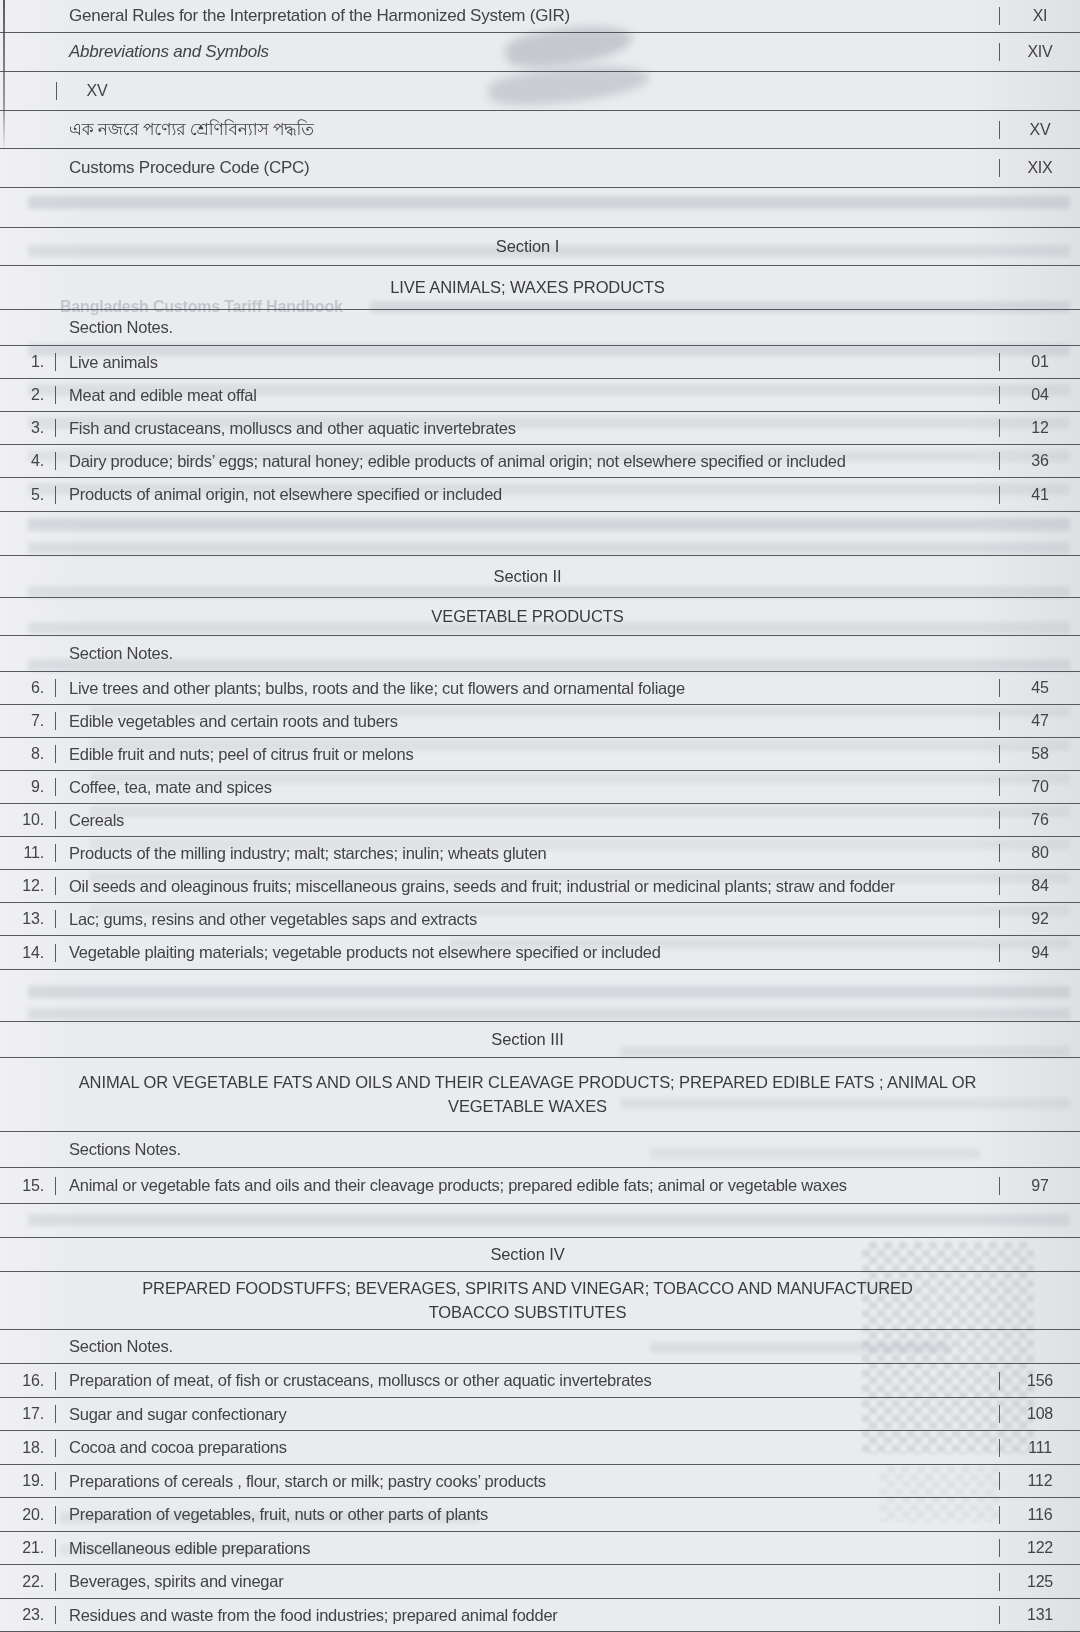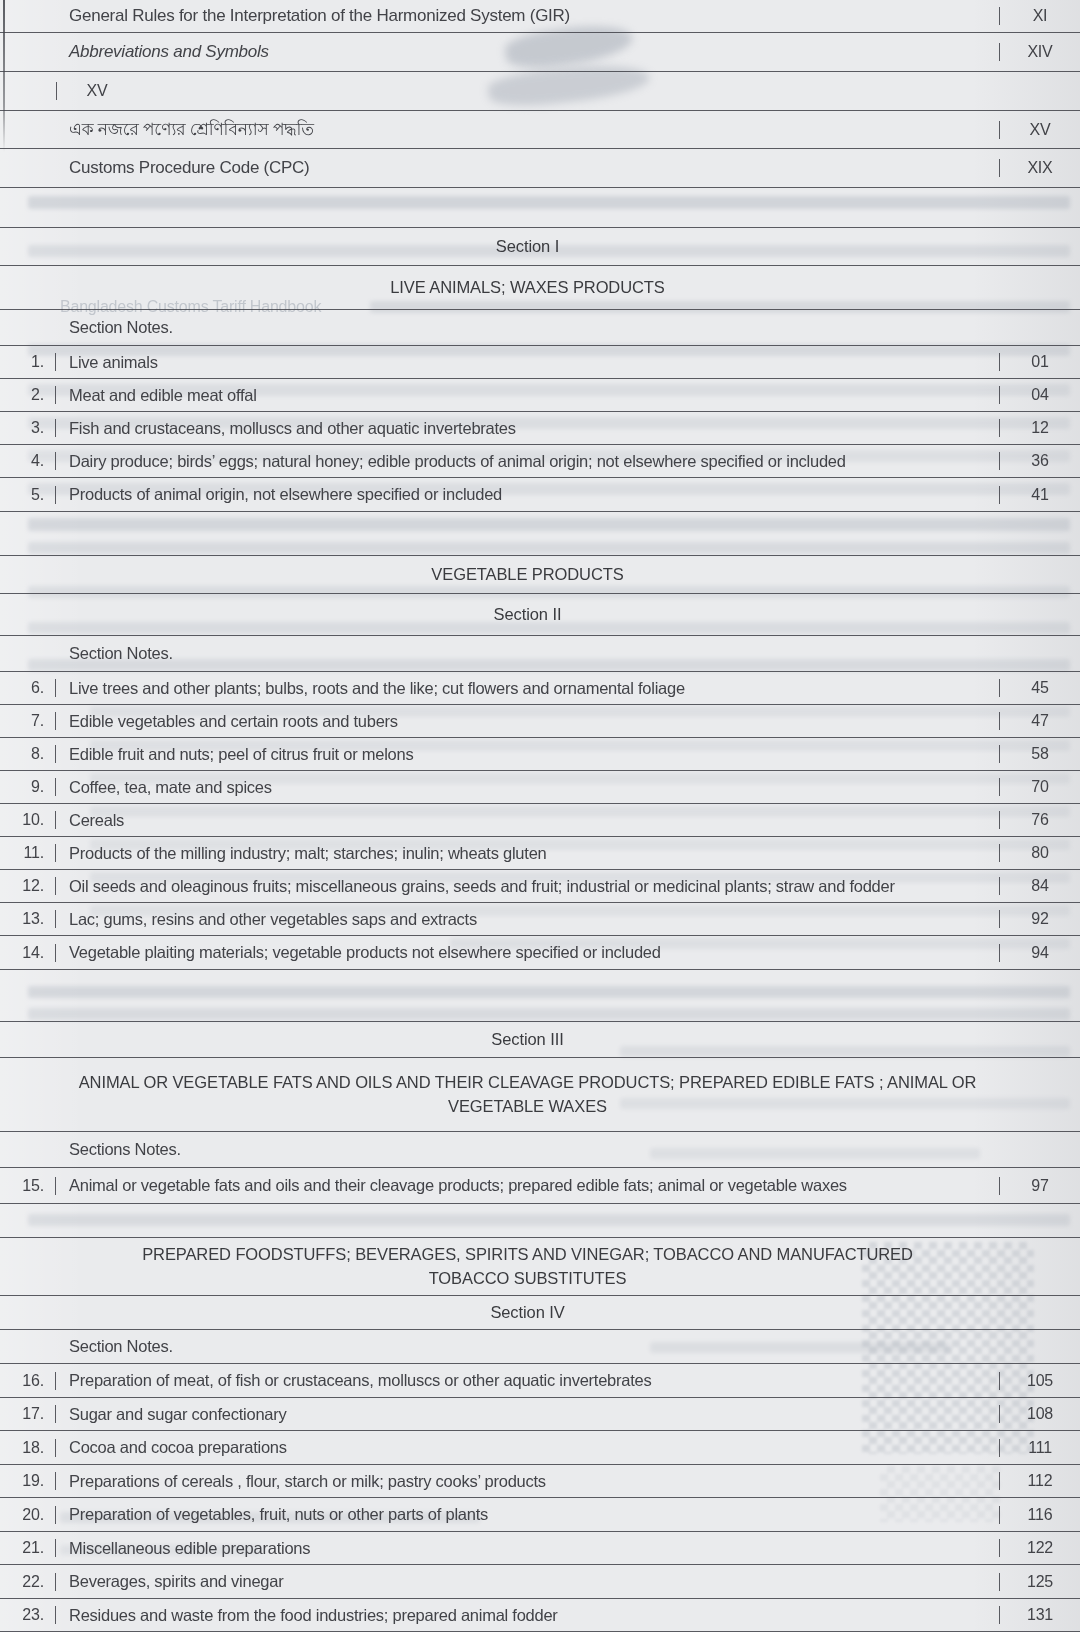--- a/index.html
+++ b/index.html
@@ -60,21 +60,21 @@
   .front-label{font-size:17px;}
   
   .artifact{position:absolute;z-index:1;pointer-events:none;}
   .ghost-line{
     background:var(--ghost);
     border-radius:3px;
     filter:blur(2.2px);
   }
   .ghost-word-line{
     position:absolute;z-index:1;
-    color:#818b99;font-weight:normal;font-size:16px;letter-spacing:-0.2px;
+    color:#818b99;font-weight:bold;font-size:16px;letter-spacing:-0.2px;
     opacity:0.38;filter:blur(0.5px);
     white-space:nowrap;
   }
   .smudge{
     background:#8a93a1;
     border-radius:40% 60% 55% 45%;
     filter:blur(4px);
   }
   .stamp{
     background:repeating-conic-gradient(#99a1ac 0% 25%, transparent 0% 50%) 0 0/15px 15px;
@@ -200,28 +200,28 @@
       <div class="c-label">Products of animal origin, not elsewhere specified or included</div>
       <div class="c-page">41</div>
     </div>
 
     <div class="row" style="height:44px">
       <div class="c-no"></div>
       <div class="c-label"></div>
       <div class="c-page"></div>
     </div>
 
+    <div class="row" style="height:42px">
+      <div class="c-no"></div>
+      <div class="c-label center bold">Section II</div>
+      <div class="c-page"></div>
+    </div>
     <div class="row" style="height:38px">
       <div class="c-no"></div>
       <div class="c-label center bold title-cell">VEGETABLE PRODUCTS</div>
-      <div class="c-page"></div>
-    </div>
-    <div class="row" style="height:42px">
-      <div class="c-no"></div>
-      <div class="c-label center bold">Section II</div>
       <div class="c-page"></div>
     </div>
     <div class="row" style="height:36px">
       <div class="c-no"></div>
       <div class="c-label">Section Notes.</div>
       <div class="c-page"></div>
     </div>
     <div class="row" style="height:33px">
       <div class="c-no">6.</div>
       <div class="c-label">Live trees and other plants; bulbs, roots and the like; cut flowers and ornamental foliage</div>
@@ -294,39 +294,39 @@
       <div class="c-label">Animal or vegetable fats and oils and their cleavage products; prepared edible fats; animal or vegetable waxes</div>
       <div class="c-page">97</div>
     </div>
 
     <div class="row" style="height:34px">
       <div class="c-no"></div>
       <div class="c-label"></div>
       <div class="c-page"></div>
     </div>
 
+    <div class="row" style="height:34px">
+      <div class="c-no"></div>
+      <div class="c-label center bold">Section IV</div>
+      <div class="c-page"></div>
+    </div>
     <div class="row" style="height:58px">
       <div class="c-no"></div>
       <div class="c-label center bold title-cell pad-wide">PREPARED FOODSTUFFS; BEVERAGES, SPIRITS AND VINEGAR; TOBACCO AND MANUFACTURED TOBACCO SUBSTITUTES</div>
-      <div class="c-page"></div>
-    </div>
-    <div class="row" style="height:34px">
-      <div class="c-no"></div>
-      <div class="c-label center bold">Section IV</div>
       <div class="c-page"></div>
     </div>
     <div class="row" style="height:34px">
       <div class="c-no"></div>
       <div class="c-label">Section Notes.</div>
       <div class="c-page"></div>
     </div>
     <div class="row" style="height:34px">
       <div class="c-no">16.</div>
       <div class="c-label">Preparation of meat, of fish or crustaceans, molluscs or other aquatic invertebrates</div>
-      <div class="c-page">105</div>
+      <div class="c-page">156</div>
     </div>
     <div class="row" style="height:33px">
       <div class="c-no">17.</div>
       <div class="c-label">Sugar and sugar confectionary</div>
       <div class="c-page">108</div>
     </div>
     <div class="row" style="height:34px">
       <div class="c-no">18.</div>
       <div class="c-label">Cocoa and cocoa preparations</div>
       <div class="c-page">111</div>

